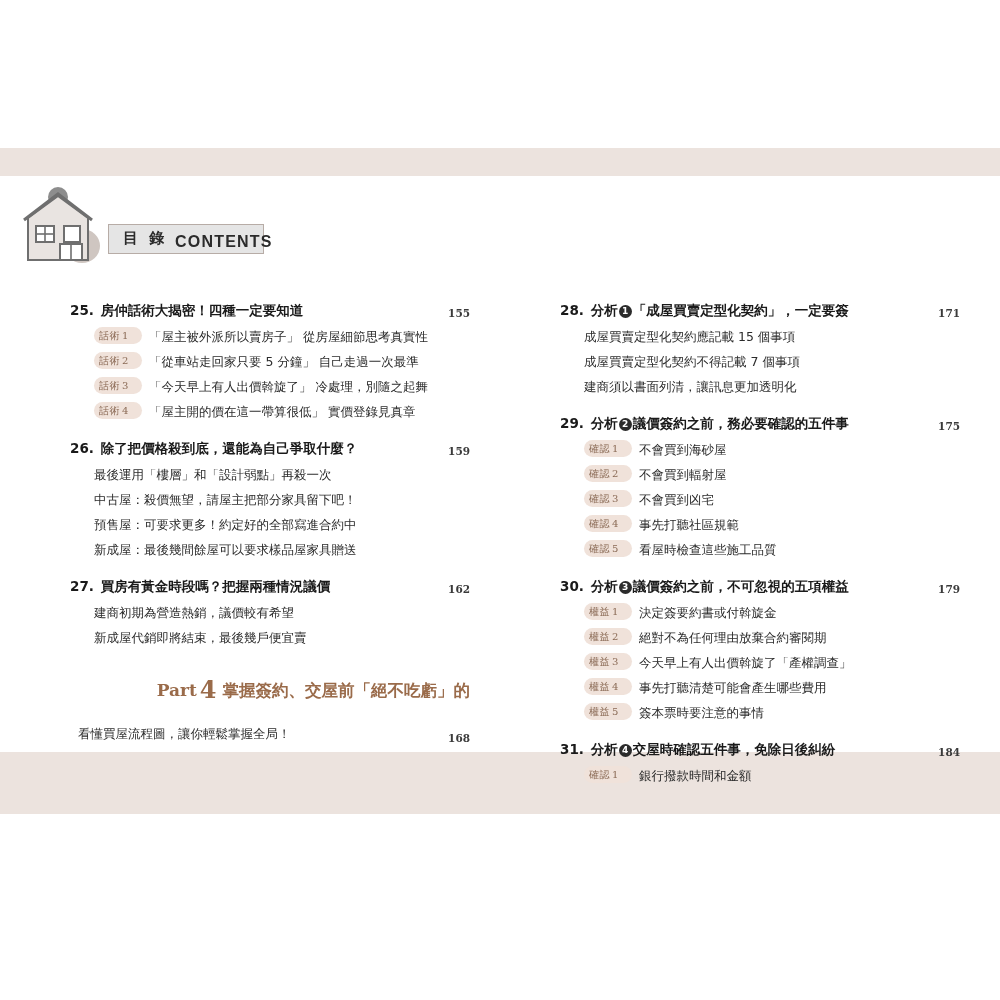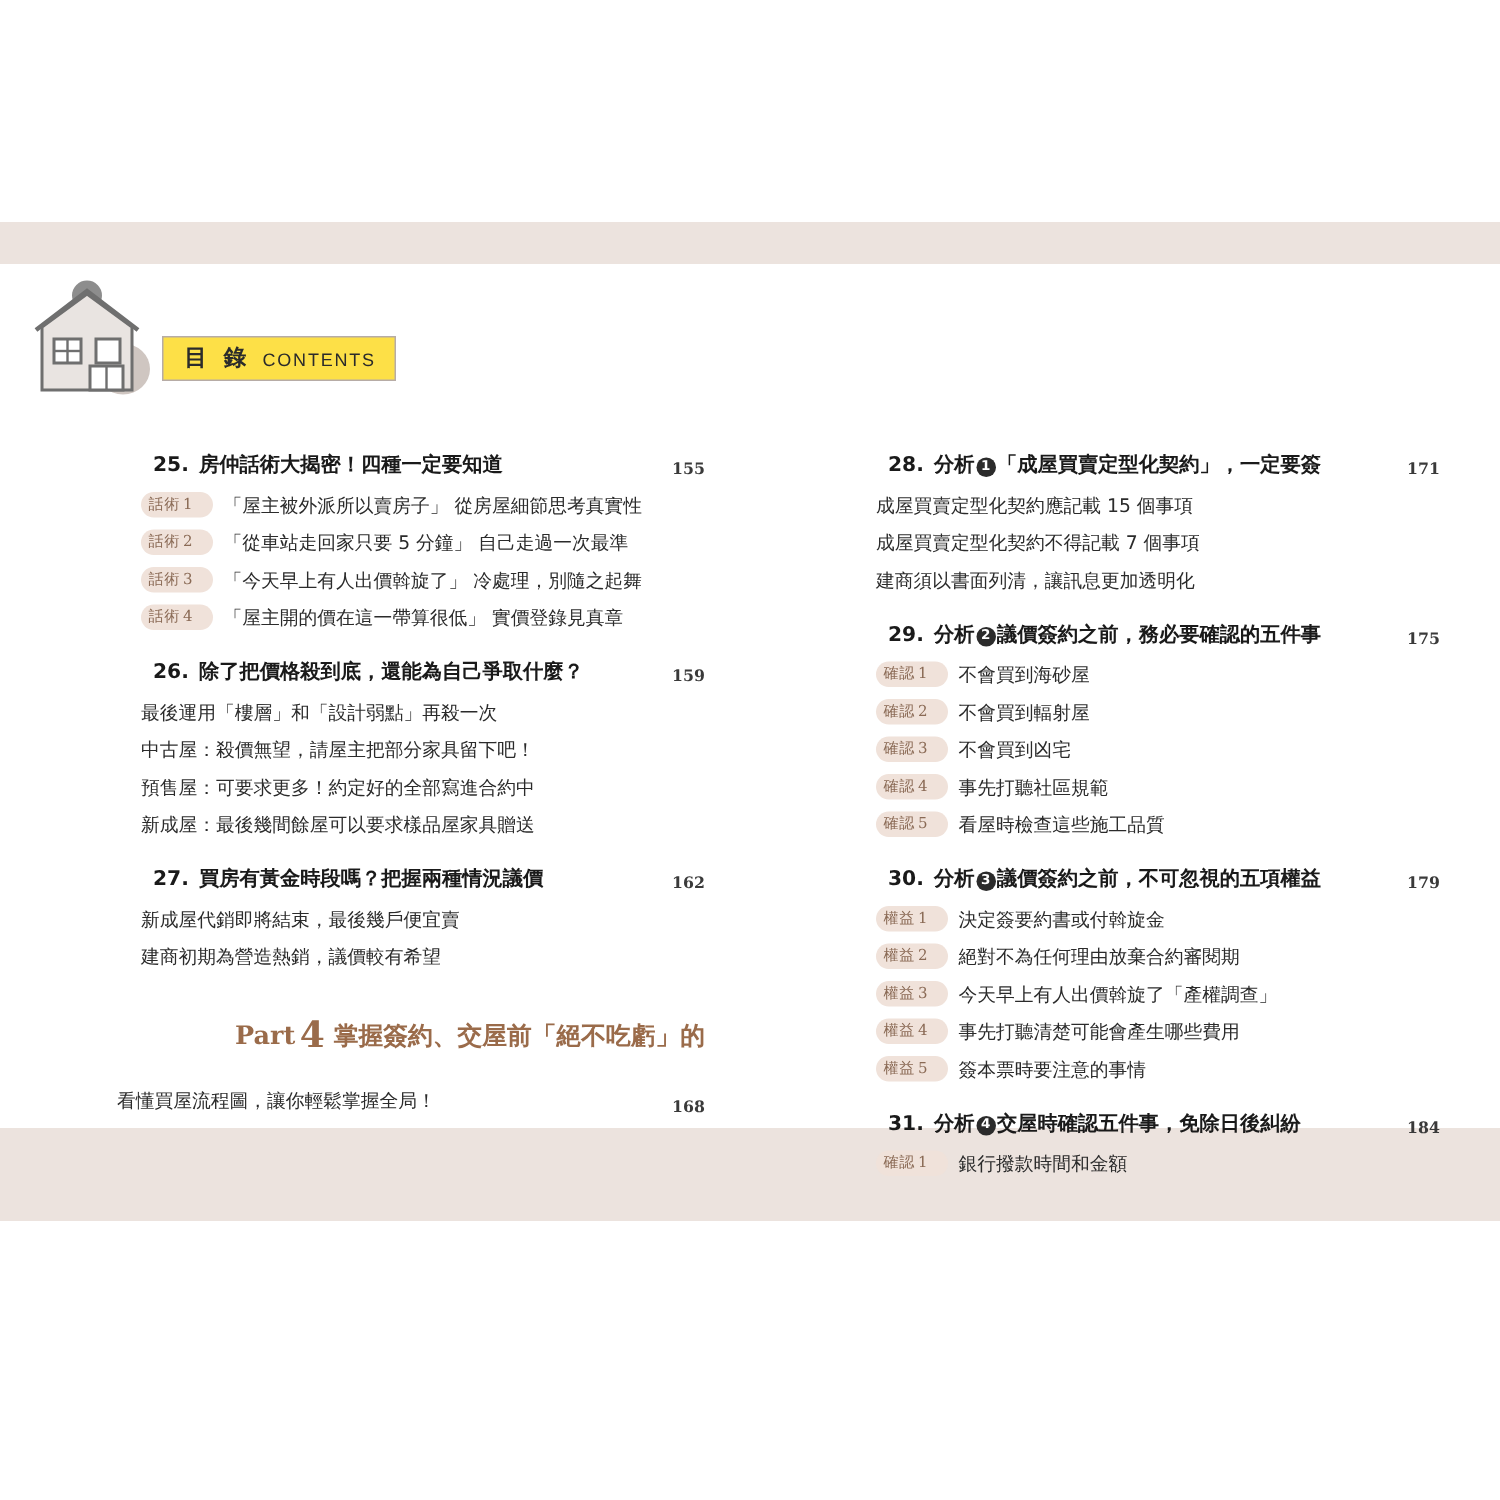--- a/index.html
+++ b/index.html
@@ -44,41 +44,41 @@
     width: 86px;
     height: 82px;
   }
   .toc-label {
     position: absolute;
     left: 108px;
     top: 48px;
     width: 156px;
     height: 30px;
     border: 1px solid #b7aca6;
-    background: #fde047;
+    background: #e5e5e5;
     box-sizing: border-box;
   }
   .toc-label .cjk {
     position: absolute;
     left: 14px;
     top: 4px;
     font-family: "DejaVu Sans", sans-serif;
     font-size: 15px;
     font-weight: bold;
     color: #2b2b2b;
     letter-spacing: 3px;
   }
   .toc-label .en {
     position: absolute;
     left: 66px;
     top: 8px;
-    font-size: 12px;
+    font-size: 16px;
     letter-spacing: 1.2px;
     color: #2b2b2b;
-    font-weight: normal;
+    font-weight: bold;
     text-align: center;
   }
 
   
   .col {
     position: absolute;
     top: 110px;
     width: 400px;
   }
   .col-left { left: 70px; }
@@ -90,21 +90,21 @@
     position: relative;
     font-family: "DejaVu Sans", sans-serif;
     font-size: 13.5px;
     font-weight: bold;
     color: #1a1a1a;
     line-height: 20px;
     padding-right: 40px;
     margin-top: 14px;
     margin-bottom: 4px;
   }
-  .chapter .num { margin-right: 2px; margin-left: 32px; }
+  .chapter .num { margin-right: 2px; }
   .chapter .circ {
     display: inline-block;
     width: 13px;
     height: 13px;
     line-height: 13px;
     border-radius: 50%;
     background: #2b2b2b;
     color: #ffffff;
     font-size: 9px;
     text-align: center;
@@ -266,22 +266,22 @@
         <div class="sub"><span>預售屋：可要求更多！約定好的全部寫進合約中</span></div>
         <div class="sub"><span>新成屋：最後幾間餘屋可以要求樣品屋家具贈送</span></div>
       </div>
 
       <div class="entry">
         <div class="chapter">
           <span class="num">27.</span>
           <span>買房有黃金時段嗎？把握兩種情況議價</span>
           <span class="pg">162</span>
         </div>
+        <div class="sub"><span>建商初期為營造熱銷，議價較有希望</span></div>
         <div class="sub"><span>新成屋代銷即將結束，最後幾戶便宜賣</span></div>
-        <div class="sub"><span>建商初期為營造熱銷，議價較有希望</span></div>
       </div>
 
       <div class="part">
         <div class="ptitle-row">
           <span>Part</span><span class="pnum">4</span><span class="ptext">掌握簽約、交屋前「絕不吃虧」的</span>
         </div>
       </div>
 
       <div class="plain-row">
         <span>看懂買屋流程圖，讓你輕鬆掌握全局！</span>

